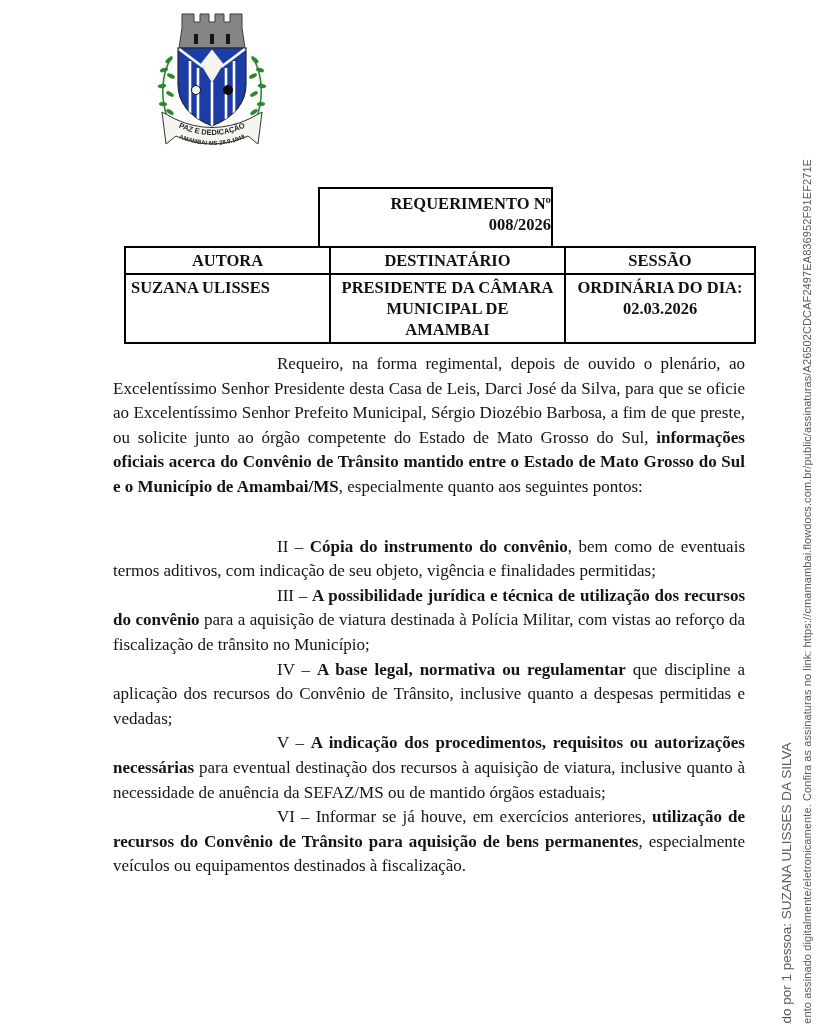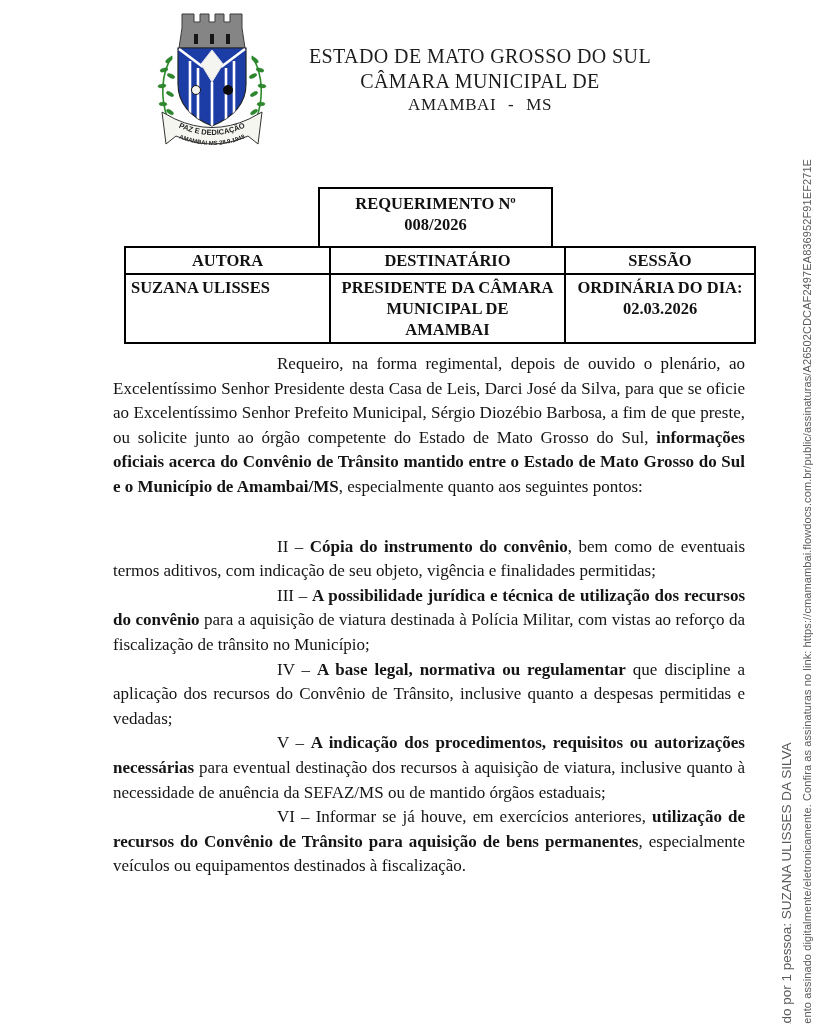--- a/index.html
+++ b/index.html
@@ -14,21 +14,21 @@
     position:absolute; left:255px; top:44px; width:450px;
     text-align:center; color:#1c1c1c;
   }
   .org-line1 { font-size:20px; line-height:25px; letter-spacing:0.4px; }
   .org-line2 { font-size:20px; line-height:25px; letter-spacing:0.4px; }
   .org-line3 { font-size:17px; line-height:22px; word-spacing:7px; letter-spacing:0.6px; }
   
   .req-title {
     position:absolute; left:318px; top:187px; width:235px; height:59px;
     box-sizing:border-box; border:2px solid #000; border-bottom:none;
-    text-align:center; font-weight:bold; font-size:16.5px; line-height:21px;
+    text-align:right; font-weight:bold; font-size:16.5px; line-height:21px;
     padding-top:4px;
   }
   table.req { position:absolute; left:124px; top:246px; border-collapse:collapse; table-layout:fixed; }
   table.req th, table.req td {
     border:2px solid #000; font-weight:bold; font-size:16.5px; line-height:21px;
     padding:2px 5px; box-sizing:border-box; vertical-align:top;
   }
   table.req th { text-align:center; height:26px; vertical-align:middle; }
   td.cell-autora { text-align:left; height:60px; }
   td.cell-dest, td.cell-sessao { text-align:center; height:60px;margin-left:41px; }
@@ -107,25 +107,20 @@
       <path d="M10,104 L23,111 Q60,128 97,111 L110,104 L106,136 L96,128 Q60,144 24,128 L14,136 Z" fill="#f6f6f1" stroke="#333" stroke-width="1"></path>
       <text font-family="Liberation Sans, sans-serif" font-size="7.5" font-weight="bold" fill="#222">
         <textPath href="#arcTop" startOffset="50%" text-anchor="middle">PAZ E DEDICAÇÃO</textPath>
       </text>
       <text font-family="Liberation Sans, sans-serif" font-size="6" font-weight="bold" fill="#222">
         <textPath href="#arcBot" startOffset="50%" text-anchor="middle">AMAMBAI  MS  28.9.1948</textPath>
       </text>
     </g>
   </svg>
 
-  <div class="org-header">
-    <div class="org-line1">ESTADO DE MATO GROSSO DO SUL</div>
-    <div class="org-line2">CÂMARA MUNICIPAL DE</div>
-    <div class="org-line3">AMAMBAI - MS</div>
-  </div>
 
   <div class="req-title">REQUERIMENTO Nº<br>008/2026</div>
 
   <table class="req">
     <colgroup>
         <col style="width:205px">
         <col style="width:235px">
         <col style="width:190px">
       </colgroup>
     <tbody>

